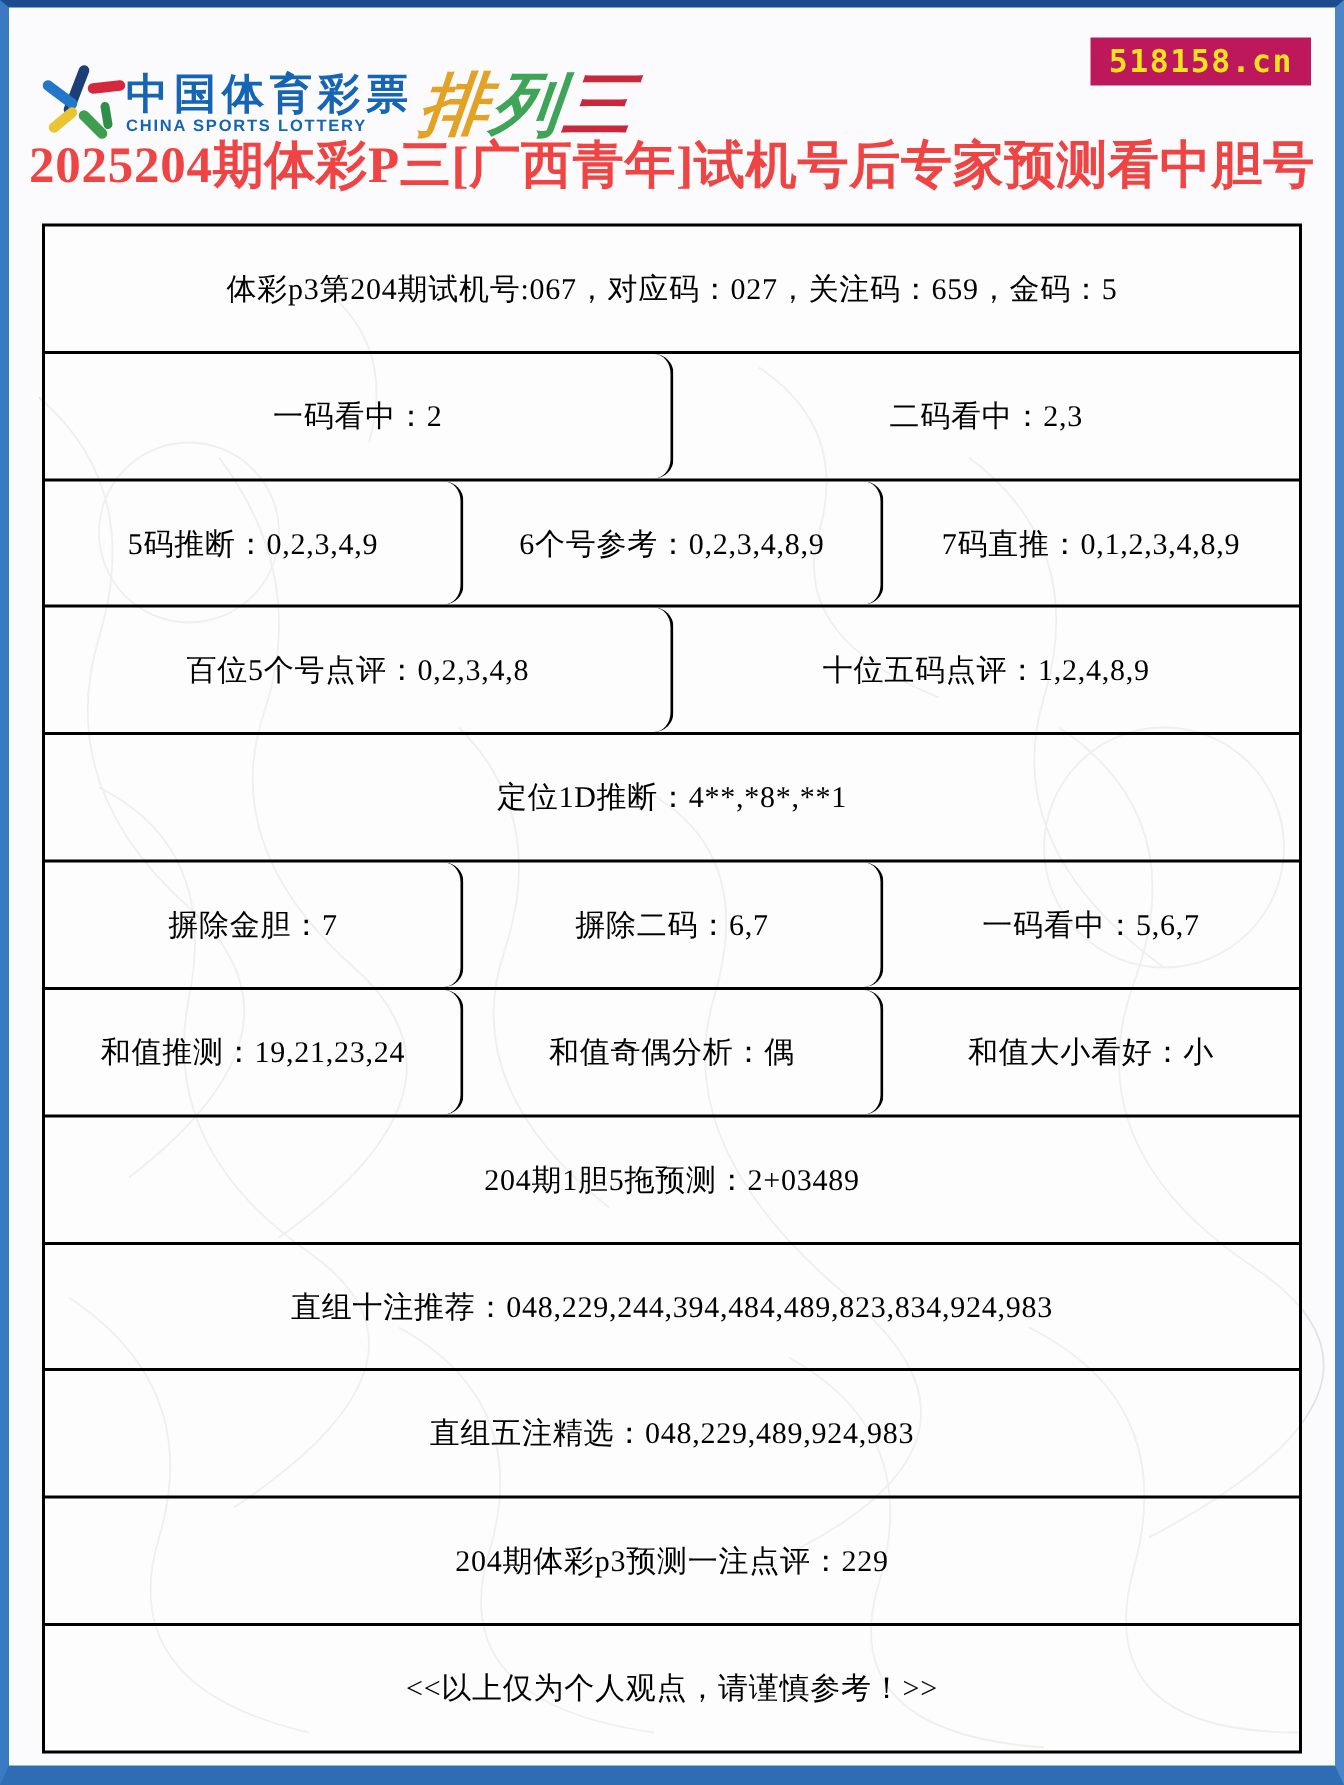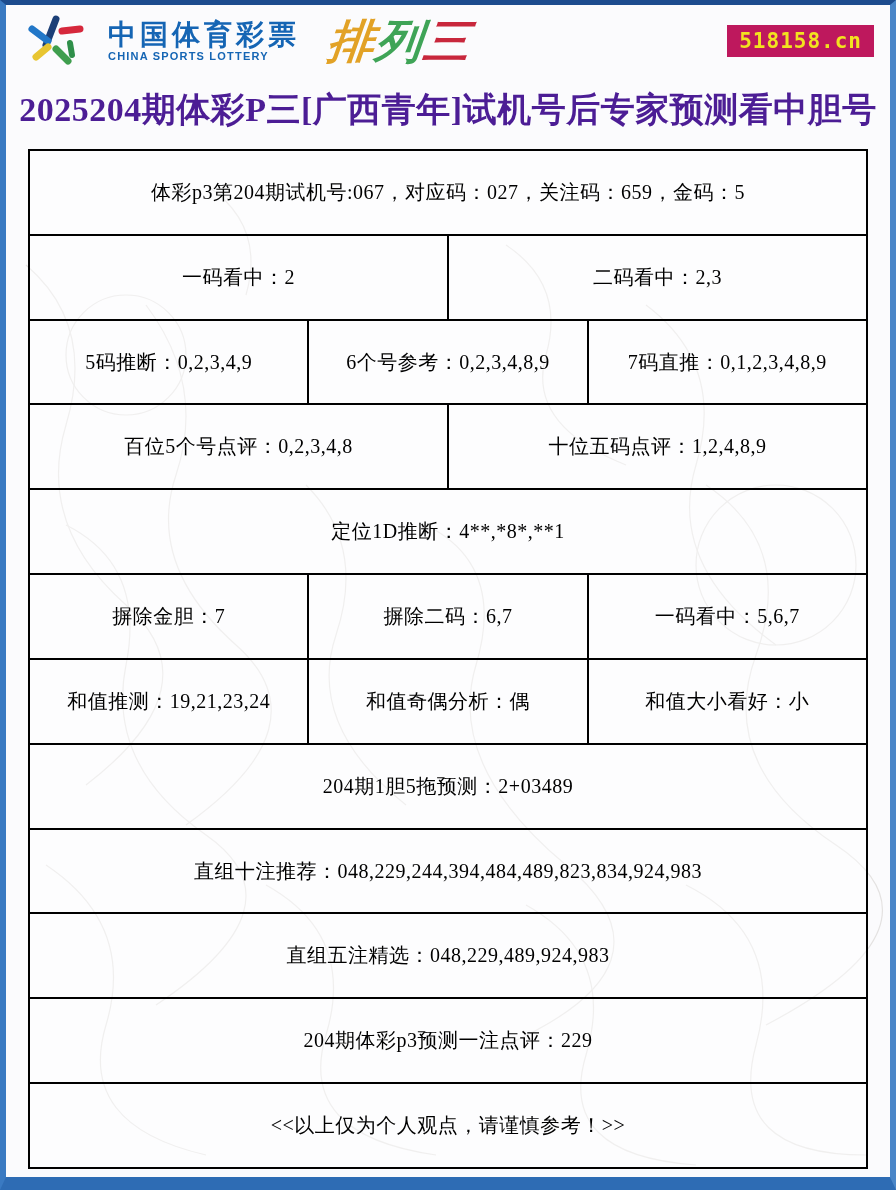--- a/index.html
+++ b/index.html
@@ -7,40 +7,40 @@
     position:relative;width:896px;height:1190px;box-sizing:border-box;
     border-top:5px solid #1d4c8e;border-left:6px solid #3a7ac2;
     border-right:6px solid #4a86c8;border-bottom:13px solid #2e6cb4;
     background:#fbfbfd;overflow:hidden;
     font-family:"Liberation Serif","DejaVu Serif",serif;color:#000;
   }
   .bg-sketch{position:absolute;inset:0;z-index:0;pointer-events:none;}
   .content{position:relative;z-index:1;}
   .header{display:flex;justify-content:space-between;align-items:flex-start;
     padding:10px 16px 0 20px;height:62px;}
-  .logo{display:flex;align-items:center;gap:24px;}
+  .logo{display:flex;align-items:center;gap:0;margin-top:28px;}
   .logo-text{display:flex;flex-direction:column;line-height:1.05;
     font-family:"Liberation Sans","DejaVu Sans",sans-serif;}
   .brand-cn{font-size:28px;font-weight:700;color:#1565b4;letter-spacing:4px;}
   .brand-en{font-size:11px;font-weight:700;color:#1565b4;letter-spacing:1.2px;margin-top:2px;}
   .product{display:flex;align-items:center;font-weight:900;font-style:italic;
     font-size:46px;line-height:1;letter-spacing:2px;transform:skewX(-6deg);
     font-family:"Liberation Sans","DejaVu Sans",sans-serif;margin-left:4px;}
   .pc0{color:#e2a226;} .pc1{color:#3fa457;} .pc2{color:#c8273c;}
   .badge{background:#be185d;color:#f2e31f;font-family:"DejaVu Sans Mono","Liberation Mono",monospace;
     font-weight:700;font-size:21px;padding:4px 12px;margin-top:10px;letter-spacing:1px;}
-  .page-title{text-align:center;color:#4c1d95;font-size:34px;font-weight:700;
+  .page-title{text-align:center;color:#ef4444;font-size:34px;font-weight:700;
     margin-top:10px;letter-spacing:0.5px;white-space:nowrap;}
   .grid{width:836px;margin:16px auto 0;height:1016px;border:2px solid #000;
     display:flex;flex-direction:column;background:rgba(255,255,255,0.45);}
   .row{flex:1;display:flex;border-bottom:2px solid #000;min-height:0;}
   .row:last-child{border-bottom:none;}
   .cell{flex:1;display:flex;align-items:center;justify-content:center;
     border-right:2px solid #000;font-size:20px;padding:0 10px;text-align:center;
-    letter-spacing:0.5px;min-width:0;}
+    letter-spacing:0.5px;min-width:0;border-radius:13px;}
   .cell:last-child{border-right:none;}
 </style>
 </head>
 <body>
 
 <div class="page">
 
   <svg class="bg-sketch" width="884" height="1172" viewBox="0 0 884 1172" fill="none" stroke="#c9c5c1" stroke-width="1.2" opacity="0.45">
     <path d="M20 260 Q 90 320 60 420 T 120 600 T 80 780"></path>
     <path d="M140 300 Q 200 380 170 470 T 230 640 T 180 820"></path>

